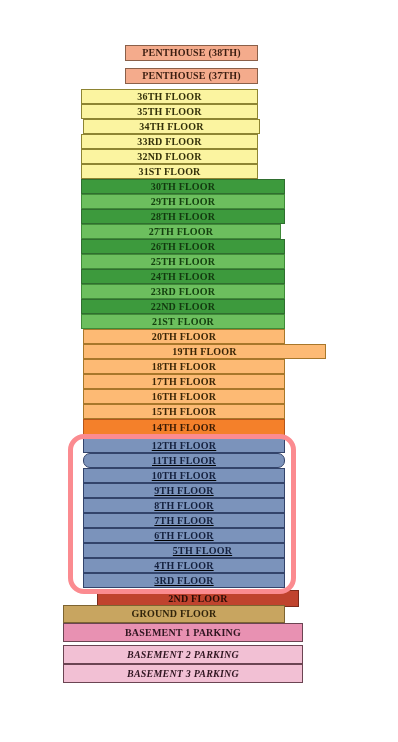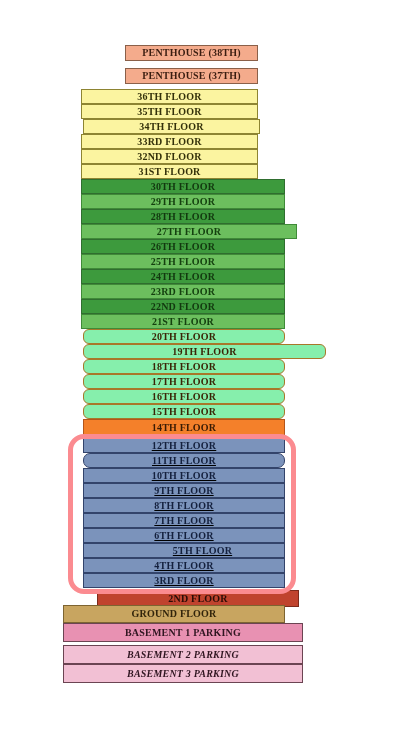--- a/index.html
+++ b/index.html
@@ -51,21 +51,21 @@
 
   .t-yellow { background: #fbf4a0; border-color: #8d8432; }
   .t-yellow .floor-label { color: #33300a; }
 
   .t-green-dark { background: #3d9a3d; border-color: #2f6e2f; }
   .t-green-dark .floor-label { color: #12380f; }
 
   .t-green-light { background: #6cbf5e; border-color: #3f8a38; }
   .t-green-light .floor-label { color: #14400f; }
 
-  .t-orange { background: #86efac; border-color: #a8772a; border-radius: 6px; }
+  .t-orange { background: #fdba74; border-color: #a8772a; }
   .t-orange .floor-label { color: #3a2506; }
 
   .t-orange-hot { background: #f4802a; border-color: #b4551a; }
   .t-orange-hot .floor-label { color: #3a1b04; }
 
   .t-blue { background: #7b93bb; border-color: #33446b; text-decoration: underline; }
   .t-blue .floor-label { color: #14203d; }
 
   .t-red { background: #c0432e; border-color: #7d2a1b; }
   .t-red .floor-label { color: #2a0c06; }
@@ -119,21 +119,21 @@
     </div>
     <div class="floor-row t-green-dark" style="left: 81px; top: 179px; width: 204px; height: 15px;">
       <span class="floor-label">30TH FLOOR</span>
     </div>
     <div class="floor-row t-green-light" style="left: 81px; top: 194px; width: 204px; height: 15px;">
       <span class="floor-label">29TH FLOOR</span>
     </div>
     <div class="floor-row t-green-dark" style="left: 81px; top: 209px; width: 204px; height: 15px;">
       <span class="floor-label">28TH FLOOR</span>
     </div>
-    <div class="floor-row t-green-light" style="left: 81px; top: 224px; width: 216px; height: 15px;">
+    <div class="floor-row t-green-light" style="left: 81px; top: 224px; width: 200px; height: 15px;">
       <span class="floor-label">27TH FLOOR</span>
     </div>
     <div class="floor-row t-green-dark" style="left: 81px; top: 239px; width: 204px; height: 15px;">
       <span class="floor-label">26TH FLOOR</span>
     </div>
     <div class="floor-row t-green-light" style="left: 81px; top: 254px; width: 204px; height: 15px;">
       <span class="floor-label">25TH FLOOR</span>
     </div>
     <div class="floor-row t-green-dark" style="left: 81px; top: 269px; width: 204px; height: 15px;">
       <span class="floor-label">24TH FLOOR</span>

